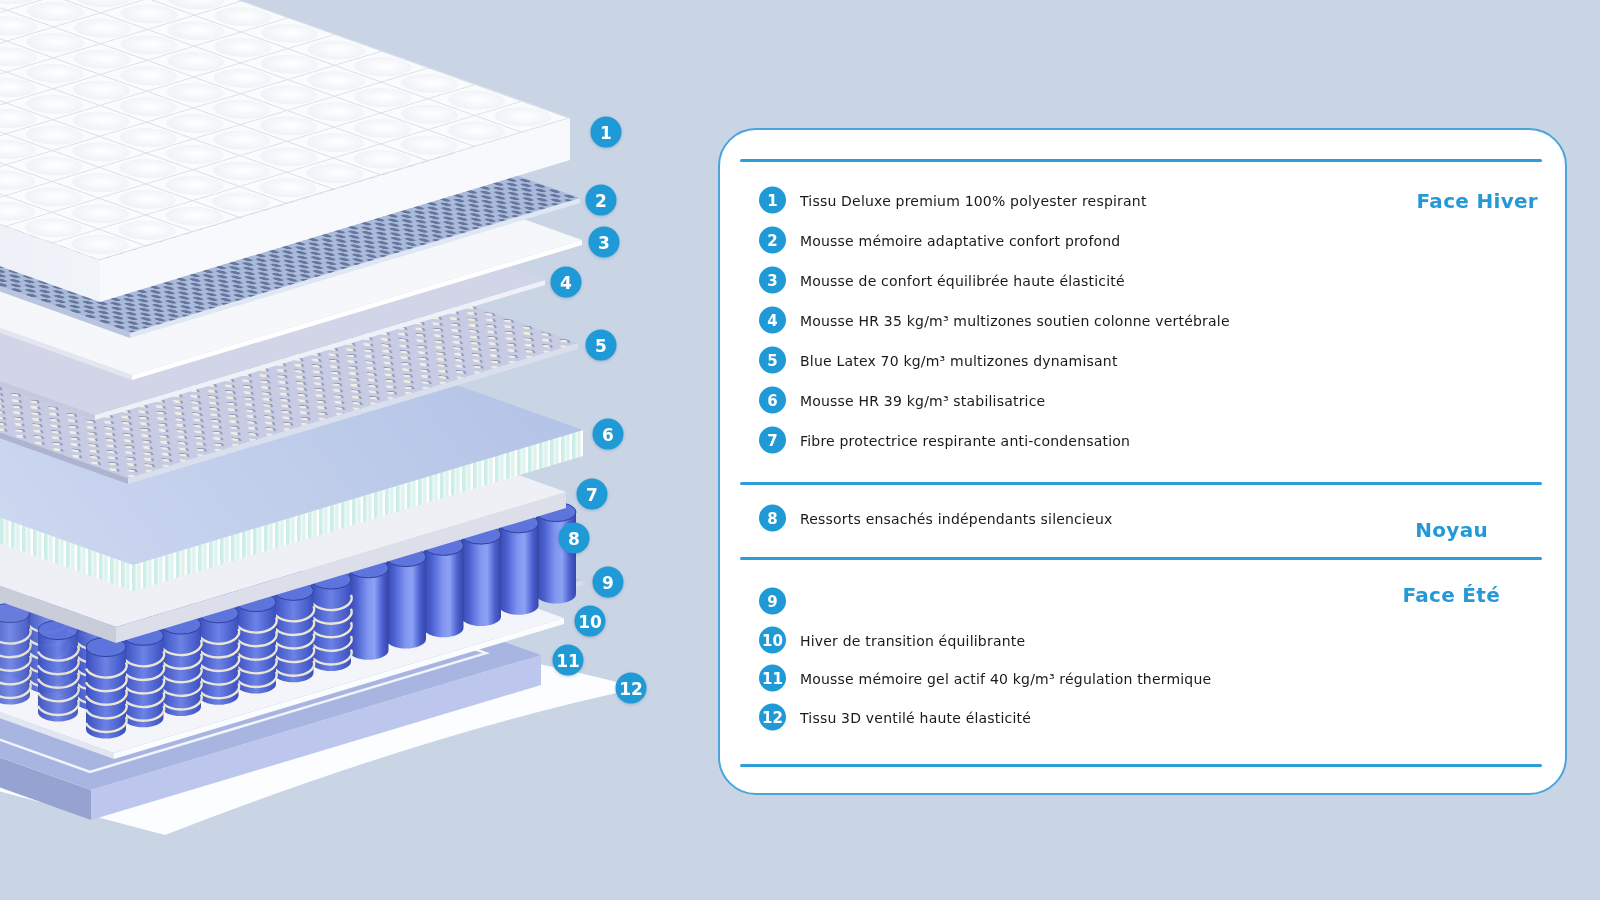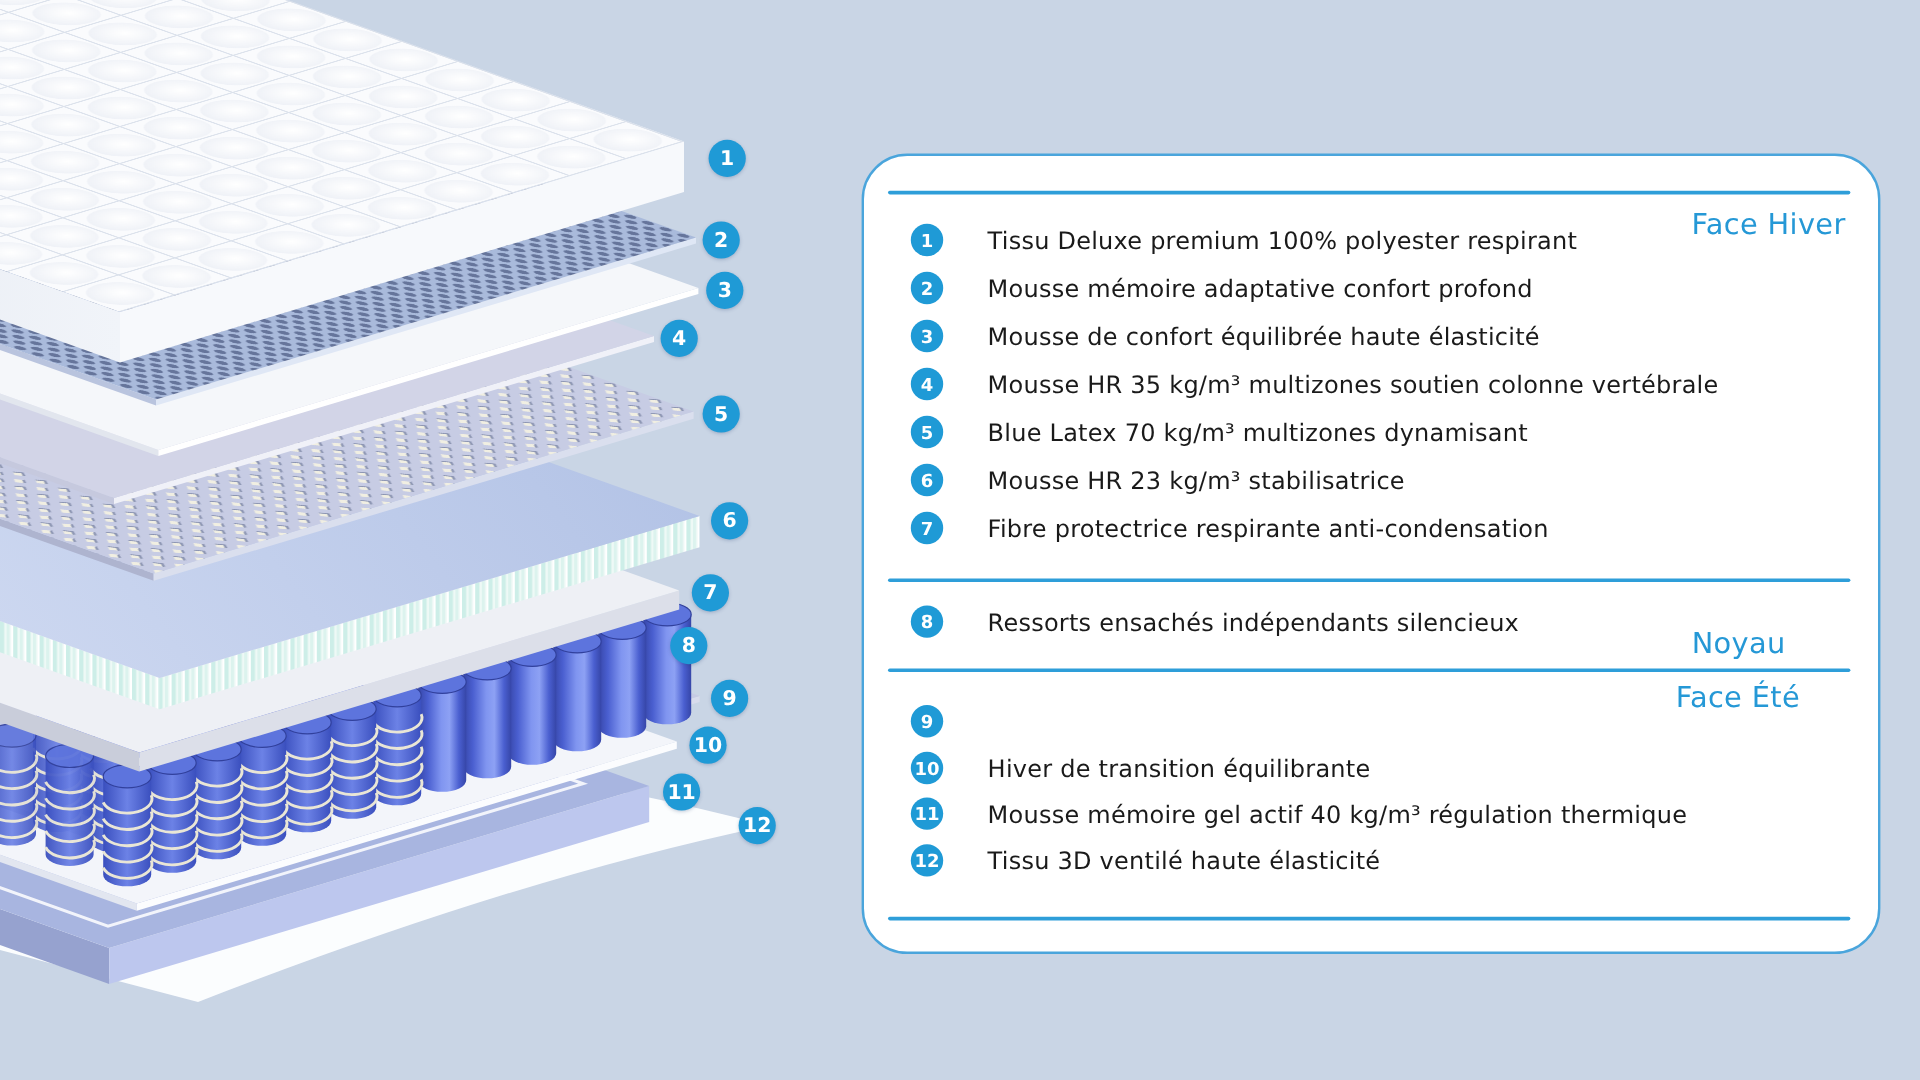--- a/index.html
+++ b/index.html
@@ -15,28 +15,28 @@
     display:flex;align-items:center;justify-content:center;
     box-shadow:0 1px 3px rgba(30,60,110,.25);transform:translate(-50%,-50%);
   }
   .panel{
     position:absolute;left:718px;top:128px;width:849px;height:667px;
     background:#ffffff;border:2px solid var(--panel-border,#4aa5dc);
     border-radius:38px;box-sizing:border-box;
   }
   .sep{position:absolute;left:740px;width:802px;height:3px;border-radius:2px;
        background:var(--separator,#2e9ed9);}
-  .sec-title{position:absolute;color:var(--section,#2598d6);font-size:24px;
-       font-weight:normal;transform:translateY(-50%);letter-spacing:.3px;}
+  .sec-title{position:absolute;color:var(--section,#2598d6);font-size:20px;
+       font-weight:bold;transform:translateY(-50%);letter-spacing:.3px;margin-top:14px;}
   .lrow{position:absolute;left:759px;display:flex;align-items:center;
        transform:translateY(-50%);}
   .lbadge{flex:0 0 auto;width:27px;height:27px;border-radius:50%;
        background:var(--accent,#1f9ad6);color:#fff;font-size:15px;font-weight:bold;
        display:flex;align-items:center;justify-content:center;}
-  .ltext{margin-left:37px;font-size:20px;color:var(--text,#1a1a1a);
+  .ltext{margin-left:14px;font-size:14px;color:var(--text,#1a1a1a);
        letter-spacing:.2px;white-space:nowrap;}
 </style>
 </head>
 <body>
 
 <div class="stage" style="--bg: #c9d5e5; --accent: #1f9ad6; --panel-border: #4aa5dc; --separator: #2e9ed9; --section: #2598d6; --text: #1a1a1a;">
 
   <svg id="diagram-svg" width="1600" height="900" viewBox="0 0 1600 900">
     <defs>
       <radialGradient id="puff" cx="0.5" cy="0.45" r="0.6">
@@ -360,27 +360,27 @@
       <div class="lrow" style="top:320px">
                <div class="lbadge">4</div>
                <div class="ltext">Mousse HR 35 kg/m³ multizones soutien colonne vertébrale</div>
              </div>
       <div class="lrow" style="top:360px">
                <div class="lbadge">5</div>
                <div class="ltext">Blue Latex 70 kg/m³ multizones dynamisant</div>
              </div>
       <div class="lrow" style="top:400px">
                <div class="lbadge">6</div>
-               <div class="ltext">Mousse HR 23 kg/m³ stabilisatrice</div>
+               <div class="ltext">Mousse HR 39 kg/m³ stabilisatrice</div>
              </div>
       <div class="lrow" style="top:440px">
                <div class="lbadge">7</div>
                <div class="ltext">Fibre protectrice respirante anti-condensation</div>
              </div>
-      <div class="sec-title" style="top:536px;right:112px">Noyau</div>
+      <div class="sec-title" style="top:516px;right:112px">Noyau</div>
       <div class="lrow" style="top:518px">
                <div class="lbadge">8</div>
                <div class="ltext">Ressorts ensachés indépendants silencieux</div>
              </div>
       <div class="sec-title" style="top:581px;right:100px">Face Été</div>
       <div class="lrow" style="top:601px">
                <div class="lbadge">9</div>
              </div>
       <div class="lrow" style="top:640px">
                <div class="lbadge">10</div>

